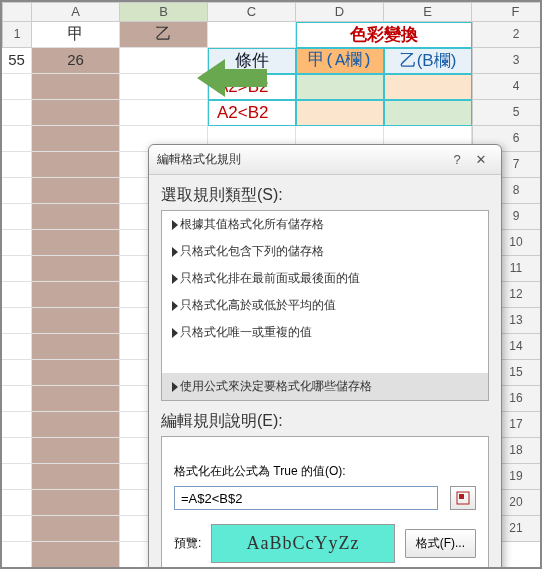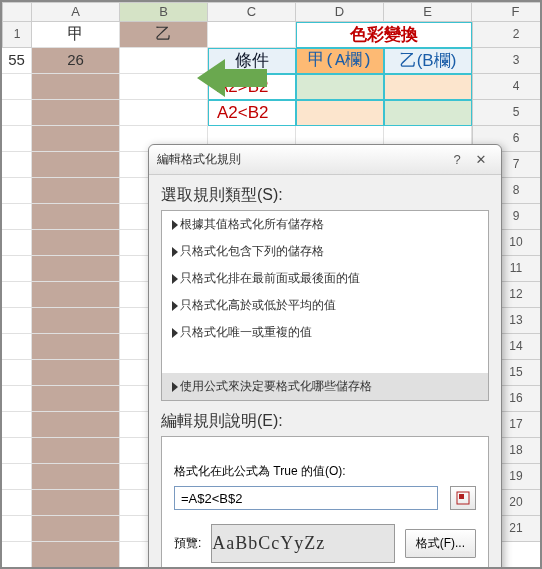--- a/index.html
+++ b/index.html
@@ -51,21 +51,21 @@
 
   .edit-box { border: 1px solid #aaa; background: #fff; padding: 26px 12px 12px 12px; }
   .edit-box .lbl { font-size: 12px; margin-bottom: 6px; }
   .formula-row { display: flex; gap: 12px; margin-bottom: 14px; border-radius: 11px; }
   .formula-row input { flex: 1; border: 1px solid #7a9ac0; padding: 3px 6px; font-size: 13px; font-family: Arial; height: 24px; }
   .formula-row .ref-btn { width: 26px; height: 24px; border: 1px solid #999; background: linear-gradient(#fff,#e8e8e8); display:flex; align-items:center; justify-content:center; }
   .ref-btn svg { width: 14px; height: 14px; }
 
   .preview-row { display: flex; align-items: center; gap: 10px; }
   .preview-row .plbl { font-size: 12px; }
-  .preview-box { flex: 1; border: 1px solid #999; background: #e5e5e5; text-align: left; font-family: "Times New Roman", serif; font-size: 18px; padding: 8px 0; letter-spacing: 1px; color: #333; }
+  .preview-box { flex: 1; border: 1px solid #999; background: #5eead4; text-align: center; font-family: "Times New Roman", serif; font-size: 18px; padding: 8px 0; letter-spacing: 1px; color: #333; }
   .fmt-btn { border: 1px solid #999; background: linear-gradient(#fff,#e8e8e8); padding: 5px 10px; font-size: 12px; border-radius: 1px; }
 
   .dlg-buttons { display: flex; justify-content: flex-end; gap: 10px; padding: 10px 14px 14px 0; }
   .dlg-buttons button { border: 1px solid #999; background: linear-gradient(#fff,#e8e8e8); padding: 4px 0; width: 72px; font-size: 12px; border-radius: 3px; font-family: inherit; }
 </style>
 </head>
 <body>
 
 <div class="sheet">
   <div class="colhead">

